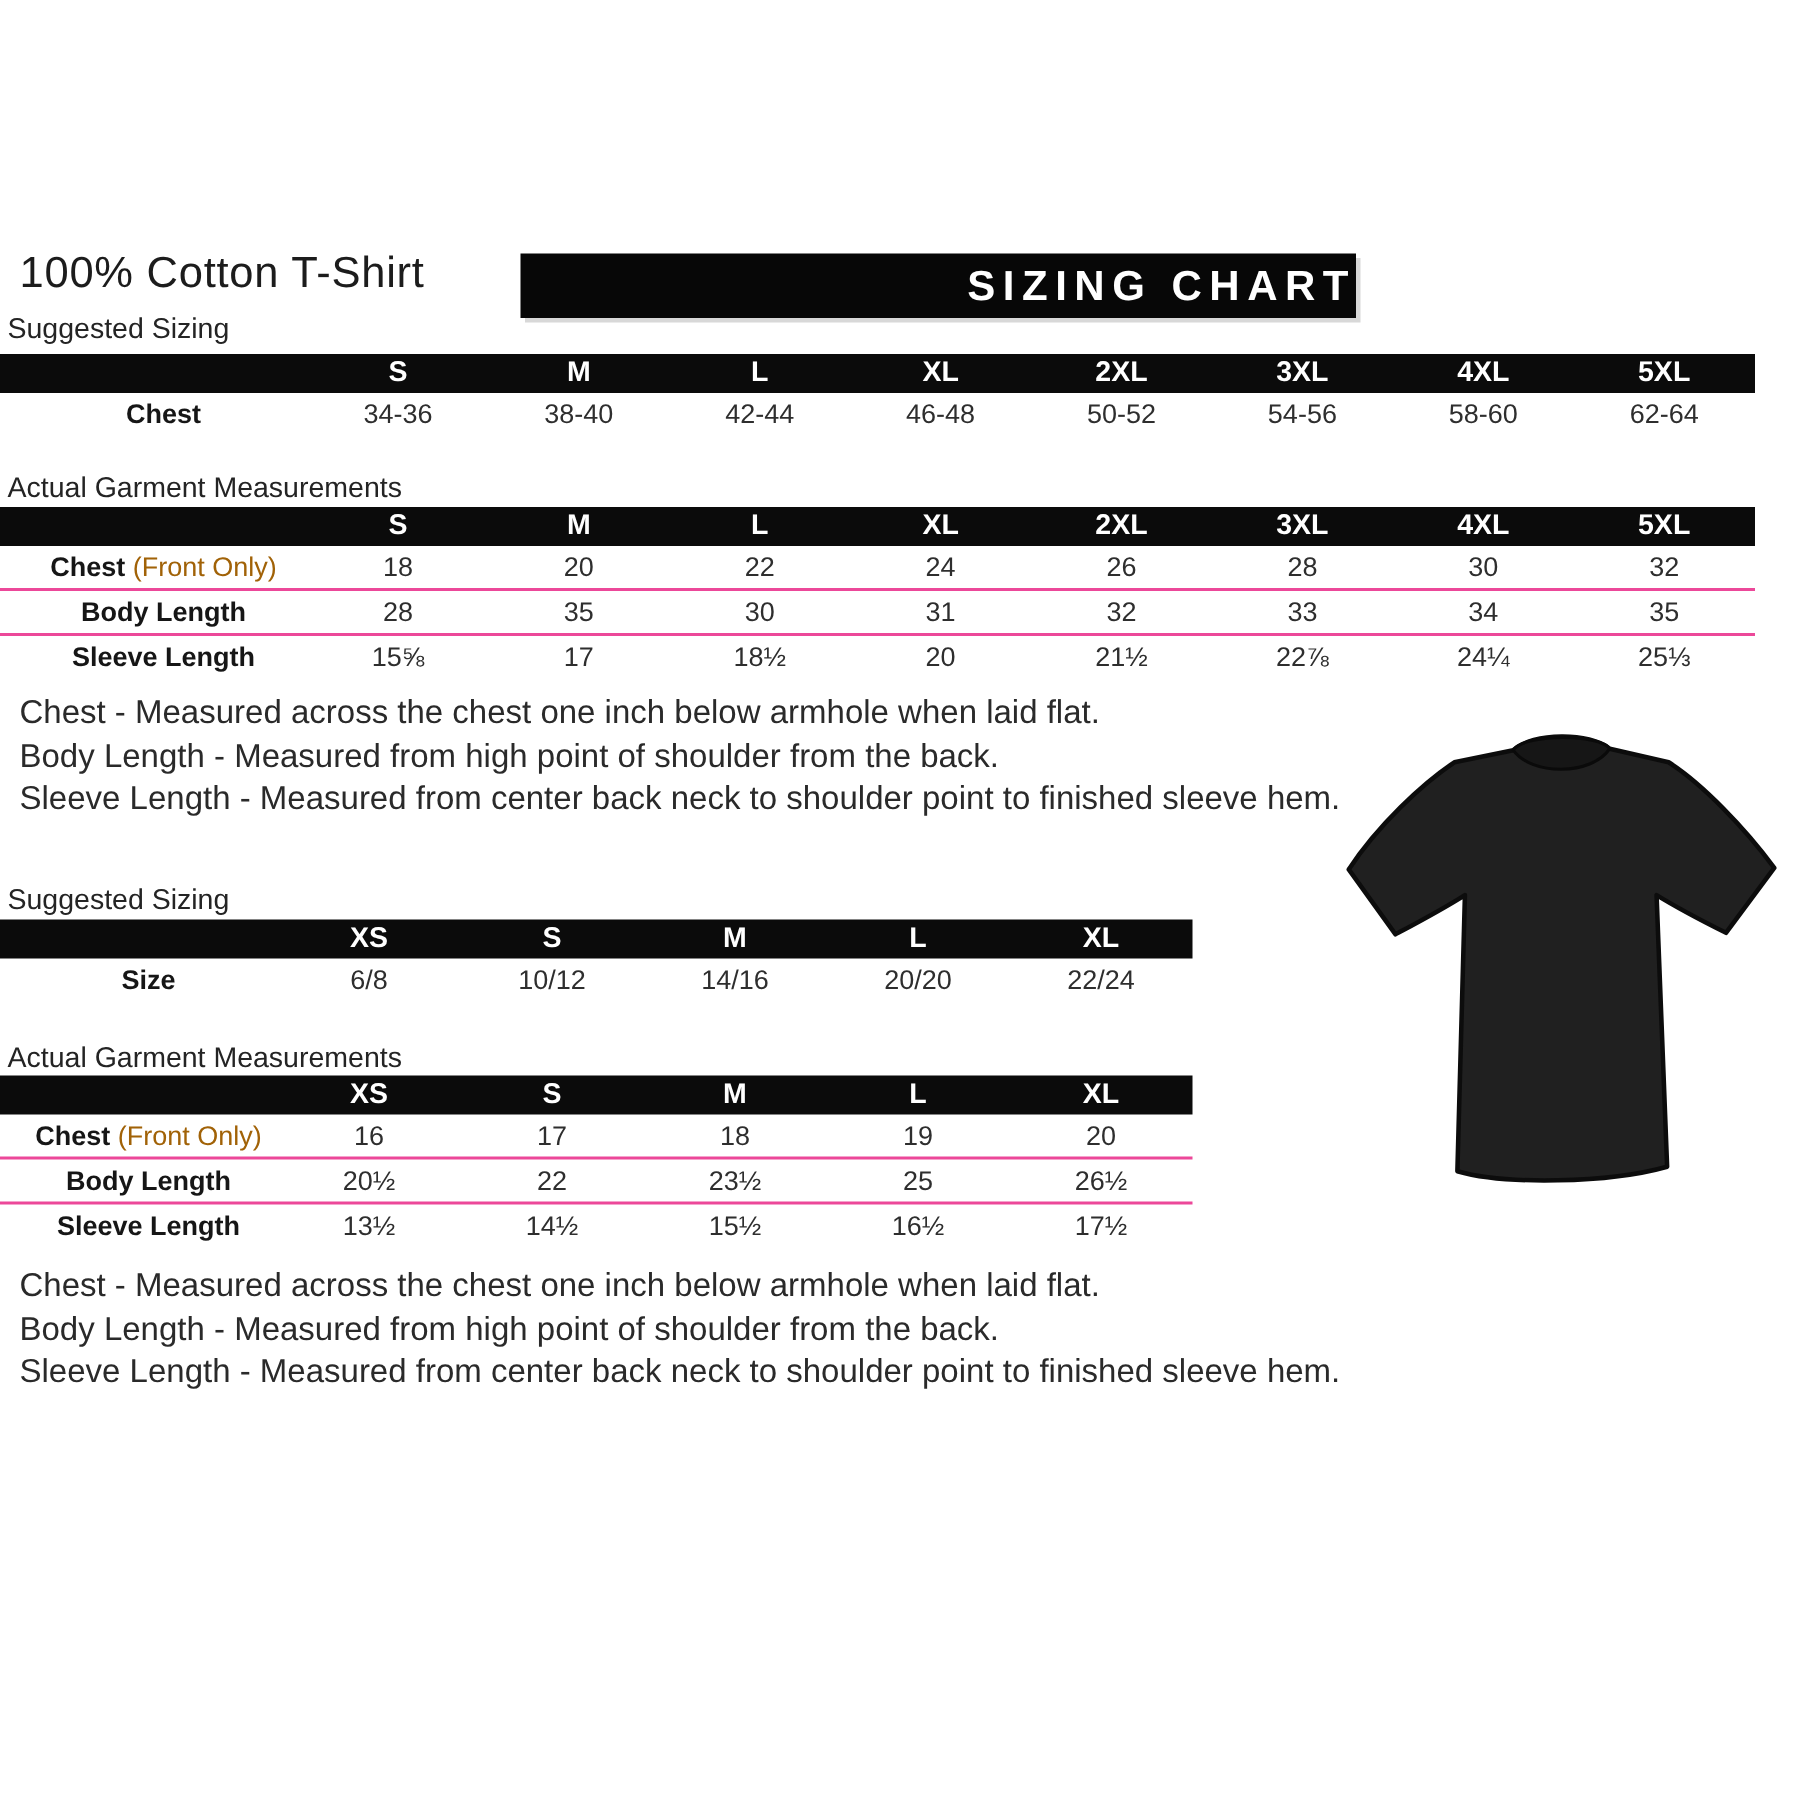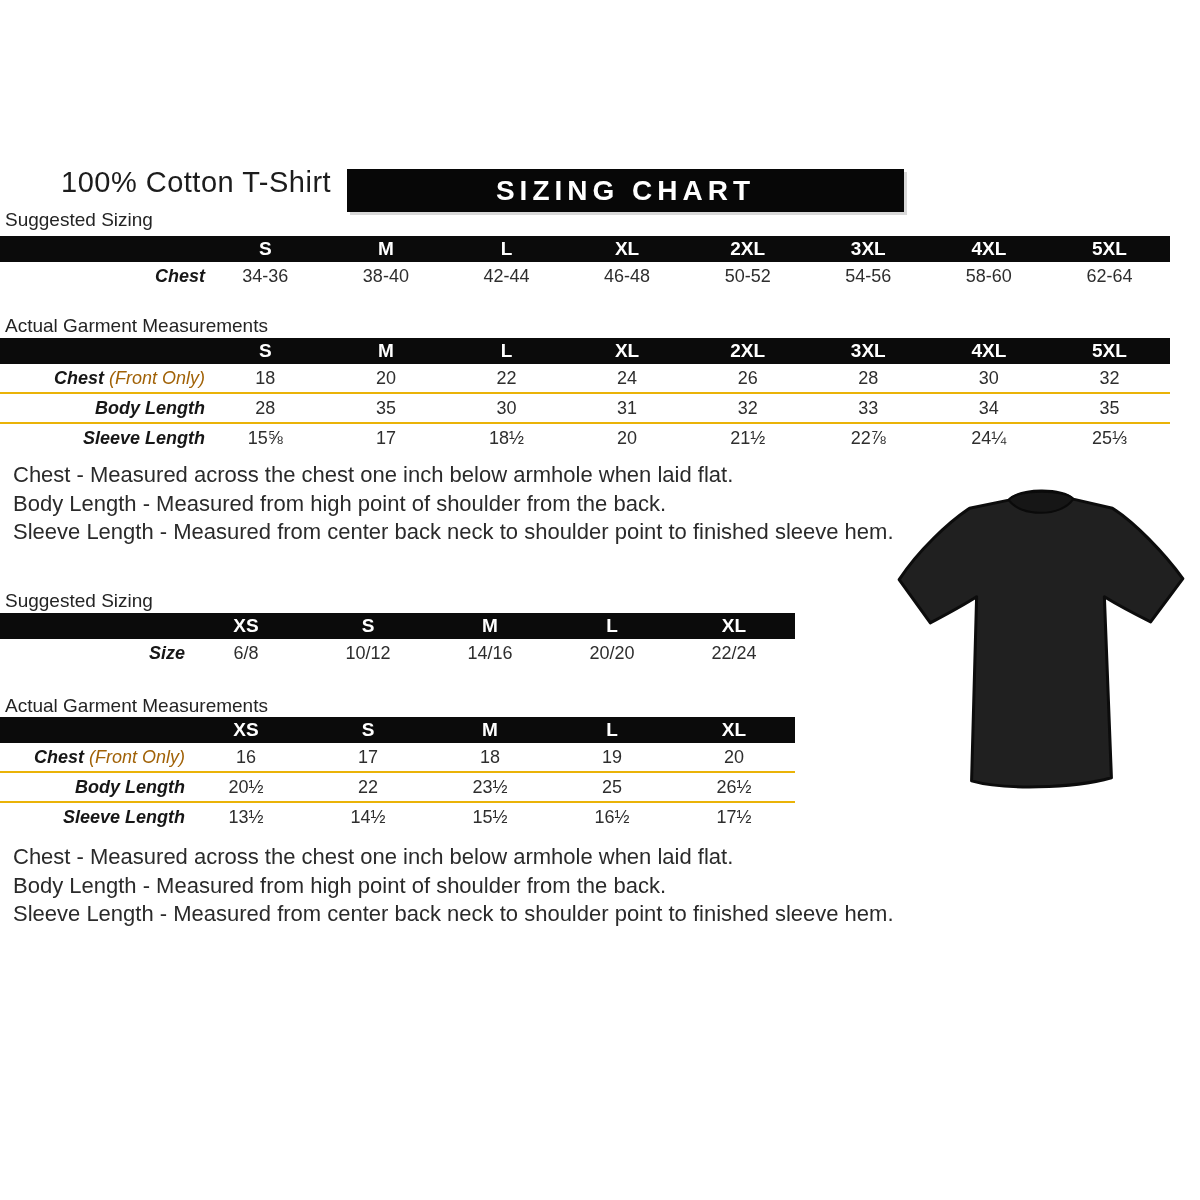--- a/index.html
+++ b/index.html
@@ -4,32 +4,32 @@
 <style>
   html,body{margin:0;padding:0;background:#ffffff;}
   #page{position:relative;width:1200px;height:1200px;background:#ffffff;overflow:hidden;
         font-family:"Liberation Sans", sans-serif;color:#1f1f1f;}
 
   .abs{position:absolute;}
 
   .main-title{font-size:29px;font-weight:500;color:#1c1c1c;letter-spacing:.5px;}
   .youth-title{font-size:29px;font-weight:bold;color:#111;letter-spacing:.3px;}
 
-  .banner{background:#070707;color:#ffffff;display:flex;align-items:center;justify-content:center;
+  .banner{background:#070707;color:#ffffff;display:flex;align-items:center;justify-content:flex-end;
           font-weight:bold;font-size:28px;letter-spacing:5px;box-shadow:3px 3px 0 #d8d8d8;}
 
   .section-label{font-size:19px;color:#242424;}
 
   .table{background:#fff;}
   .thead{display:flex;background:#0b0b0b;height:26px;align-items:center;}
   .thead .cell{color:#ffffff;font-weight:bold;font-size:19px;}
   .trow{display:flex;height:28px;align-items:center;}
-  .trow.sep{border-top:2px solid #eab308;}
+  .trow.sep{border-top:2px solid #ec4899;}
   .cell{text-align:center;font-size:18px;color:#2e2e2e;}
-  .cell.lab{text-align:right;padding-left:13px;box-sizing:border-box;font-style:italic;}
+  .cell.lab{text-align:center;padding-left:13px;box-sizing:border-box;}
   .cell.lab .b{font-weight:bold;color:#161616;}
   .cell.lab .sfx{font-weight:normal;color:#a16207;}
 
   
   .t-adult{width:1170px;}
   .t-adult .c0{width:205px;}
   .t-adult .cv{width:120.6px;}
 
   
   .t-youth{width:795px;}
@@ -38,21 +38,21 @@
 
   .notes{font-size:22px;color:#2a2a2a;line-height:28.5px;white-space:nowrap;}
 
   .shirt-wrap svg{display:block;}
 </style>
 </head>
 <body>
 
 <div id="page">
 
-  <div class="abs main-title" style="left:13px;top:166px;margin-left:48px;">100% Cotton T-Shirt</div>
+  <div class="abs main-title" style="left:13px;top:166px;">100% Cotton T-Shirt</div>
   <div class="abs banner" style="left:347px;top:169px;width:557px;height:43px;">
     <span>SIZING CHART</span>
   </div>
 
   <div class="abs section-label" style="left:5px;top:209px;">Suggested Sizing</div>
 
   <div class="abs table t-adult" style="left:0px;top:236px;">
     <div class="thead">
       <div class="cell c0"></div>
       <div class="cell cv">S</div>

